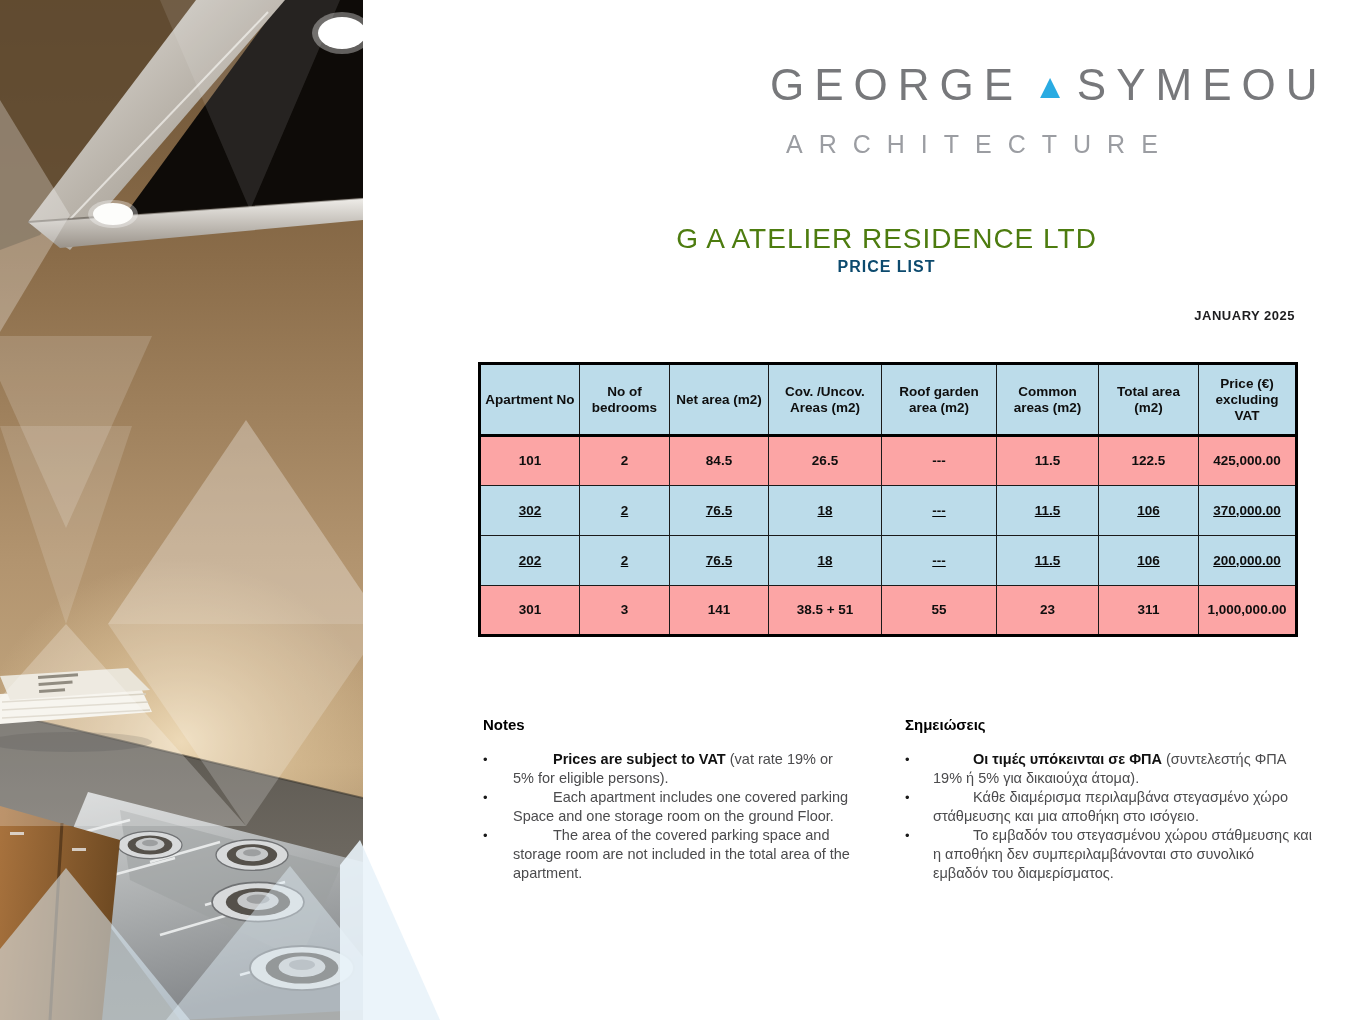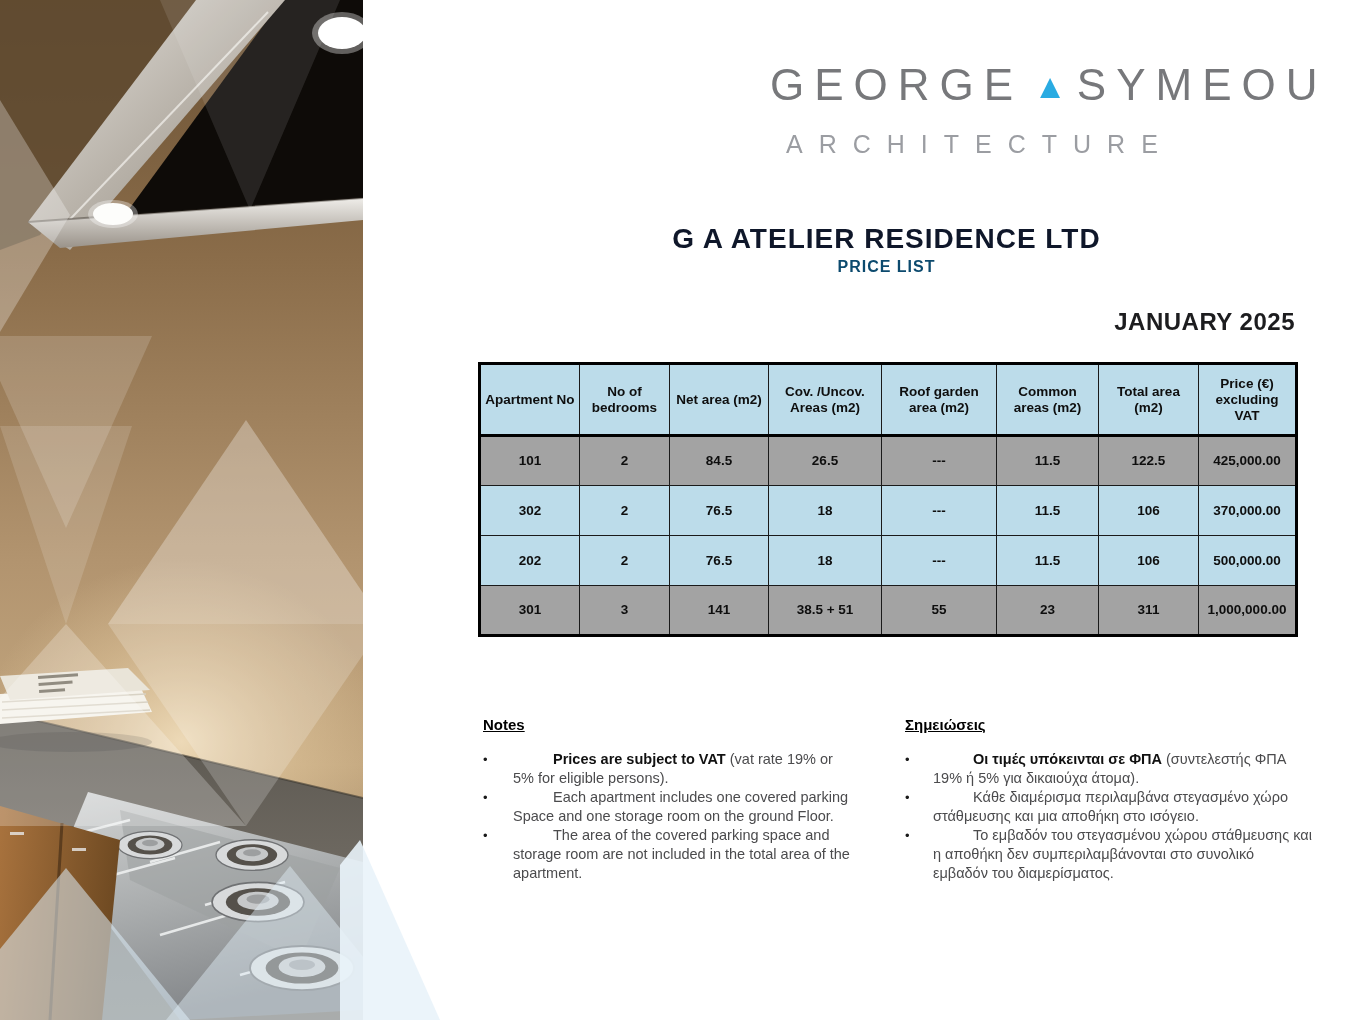--- a/index.html
+++ b/index.html
@@ -16,43 +16,43 @@
   .photo-accent { position:absolute; left:340px; top:840px; width:130px; height:180px; display:block; }
 
   
   .brand { position:absolute; left:770px; top:60px; width:560px; }
   .brand-line { font-size:44px; font-weight:400; color:#77787b; letter-spacing:10px; white-space:nowrap; }
   .brand-triangle { color:#29abe2; font-size:34px; letter-spacing:0; margin:0 10px; vertical-align:2px; }
   .brand-sub { margin-top:20px; font-size:25px; color:#9b9da2; letter-spacing:16px; text-indent:16px; }
 
   
   .doc-title { position:absolute; left:478px; top:223px; width:817px; text-align:center;
-               font-size:28px; font-weight:bold; color:#0f172a; letter-spacing:1px; }
+               font-size:28px; font-weight:normal; color:#4d7c0f; letter-spacing:1px; }
   .doc-subtitle { position:absolute; left:478px; top:258px; width:817px; text-align:center;
                font-size:16px; font-weight:bold; color:#0c4a6e; letter-spacing:1px; }
   .doc-date { position:absolute; left:478px; top:308px; width:817px; text-align:right;
-               font-size:24px; font-weight:bold; color:#1d1d1f; letter-spacing:0.5px; }
+               font-size:13px; font-weight:bold; color:#1d1d1f; letter-spacing:0.5px; }
 
   
   .price-table { position:absolute; left:478px; top:362px; border-collapse:collapse;
                  table-layout:fixed; border:3px solid #000; }
   .price-table th, .price-table td {
     border:1px solid #1a1a1a; text-align:center; vertical-align:middle;
     font-size:13.5px; font-weight:bold; color:#0e0e0e; padding:4px 3px; line-height:16px;
   }
   .price-table thead tr { height:72px; }
   .price-table thead th { background:var(--table-blue); border-bottom:3px solid #000; }
-  .price-table tbody tr { height:50px; background:#a3a3a3; }
-  .price-table tbody tr.alt { background:var(--table-blue); }
+  .price-table tbody tr { height:50px; background:#fca5a5; }
+  .price-table tbody tr.alt { background:var(--table-blue);text-decoration:underline; }
 
   
   .notes { position:absolute; top:716px; }
   .notes-en { left:483px; width:368px; }
   .notes-el { left:905px; width:408px; }
-  .notes-heading { font-size:15px; font-weight:bold; color:#000;text-decoration:underline; }
+  .notes-heading { font-size:15px; font-weight:bold; color:#000; }
   .notes ul { list-style:none; margin-top:17px; }
   .notes li { display:grid; grid-template-columns:30px 1fr; font-size:14.5px;
               line-height:19px; color:#4b4b4d; }
   .notes-el li { grid-template-columns:28px 1fr; }
   .bullet-marker { color:#1a1a1a; font-size:13px; line-height:19px; }
   .note-bold { font-weight:bold; color:#111;margin-left:40px; }
 </style>
 </head>
 <body>
 
@@ -226,21 +226,21 @@
         <td>370,000.00</td>
       </tr>
       <tr class="alt">
         <td>202</td>
         <td>2</td>
         <td>76.5</td>
         <td>18</td>
         <td>---</td>
         <td>11.5</td>
         <td>106</td>
-        <td>500,000.00</td>
+        <td>200,000.00</td>
       </tr>
       <tr>
         <td>301</td>
         <td>3</td>
         <td>141</td>
         <td>38.5 + 51</td>
         <td>55</td>
         <td>23</td>
         <td>311</td>
         <td>1,000,000.00</td>

